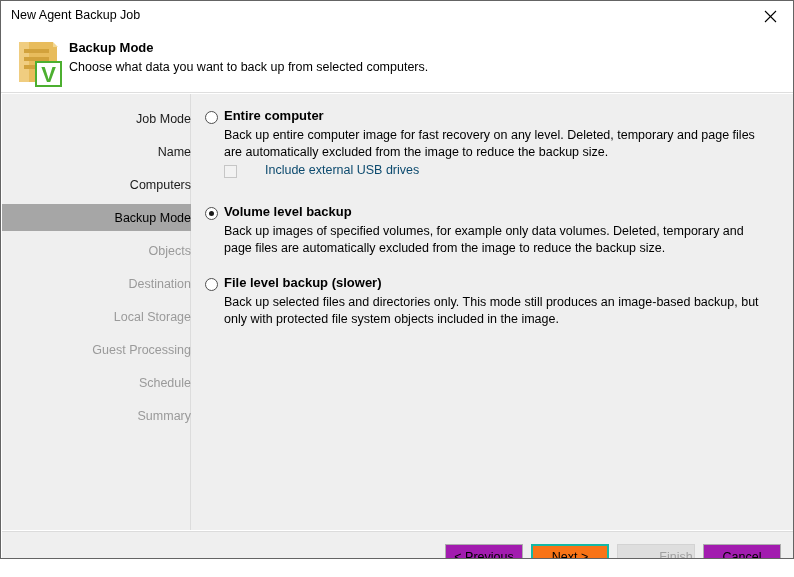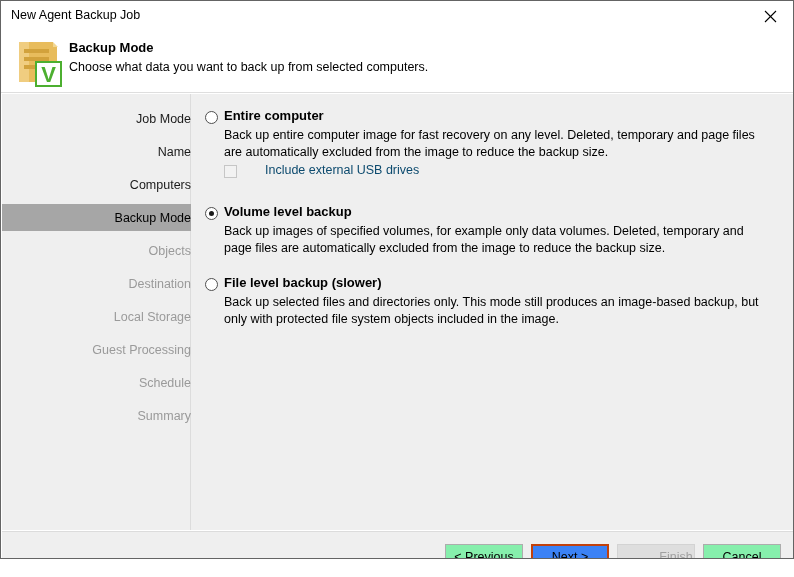--- a/index.html
+++ b/index.html
@@ -211,35 +211,35 @@
     width: 791px;
     height: 45px;
     background: #efefef;
     border-top: 1px solid #dcdcdc;
     box-sizing: border-box;
   }
   .btn {
     position: absolute;
     top: 12px;
     height: 25px;
-    background: #86efac;
+    background: #a21caf;
     border: 1px solid #adadad;
     box-sizing: border-box;
     font-family: "Liberation Sans", sans-serif;
     font-size: 12.5px;
     color: #000000;
     display: flex;
     align-items: center;
     justify-content: center;
     cursor: pointer;
     padding: 0;
   }
   .btn.default {
-    border: 2px solid #c2410c;
-    background: #3b82f6;
+    border: 2px solid #14b8a6;
+    background: #f97316;
   }
   .btn.disabled {
     color: #a0a0a0;
     background: #dedede;
     border-color: #d3d3d3;
     cursor: default;
     padding-left: 40px;
   }
 </style>
 </head>

